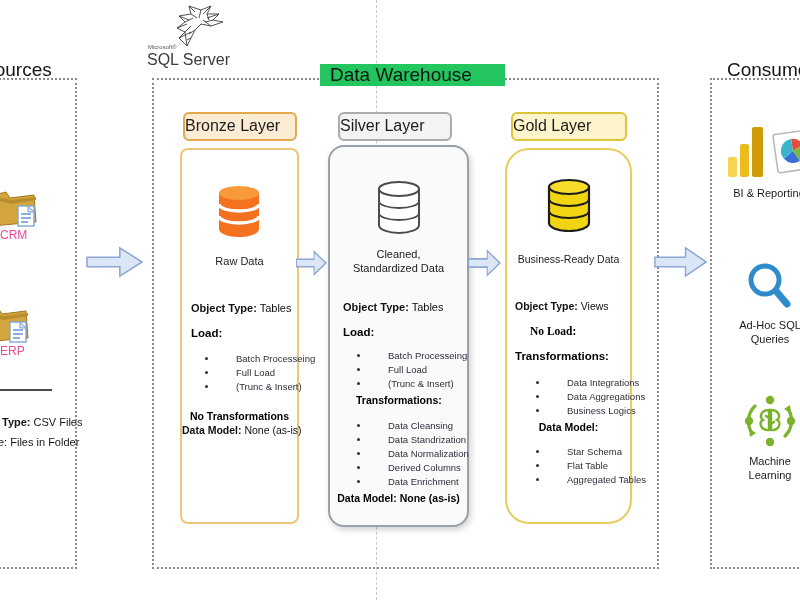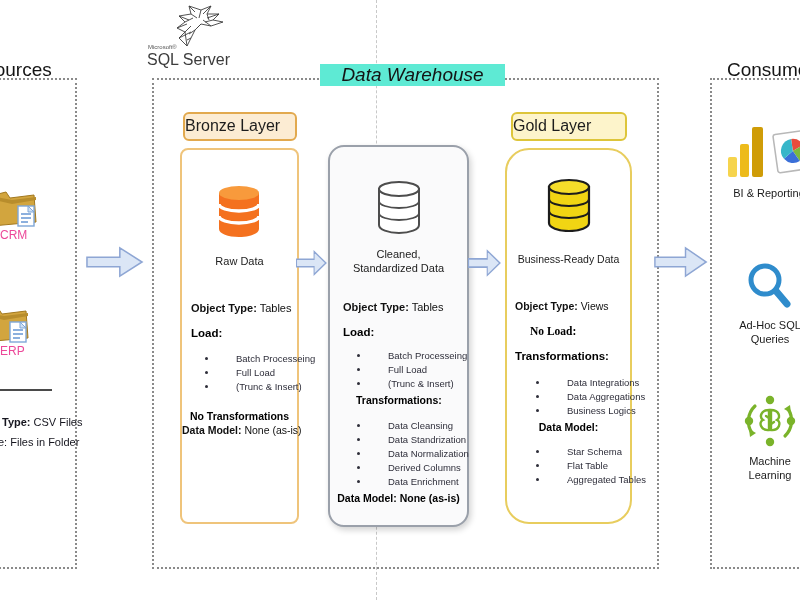--- a/index.html
+++ b/index.html
@@ -2,21 +2,21 @@
 <html><head>
 <meta charset="utf-8">
 <style>
   html,body{margin:0;padding:0;background:#fff;}
   #screen{position:relative;width:800px;height:600px;background:#ffffff;overflow:hidden;
           font-family:"Liberation Sans",sans-serif;color:#111;}
   .abs{position:absolute;}
   .dash-box{border:2px dotted #8a8a8a;}
   .vline{border-left:1px dashed #c8c8c8;}
   .sec-title{font-size:19px;color:#141414;white-space:nowrap;}
-  .dw-title{background:#5eead4;padding:0 10px;text-align:center;font-style:italic;}
+  .dw-title{background:#22c55e;padding:0 10px;text-align:left;}
   .chip{font-size:16px;text-align:left;border-radius:6px;color:#1d1d1d;}
   .chip-bronze{background:#fcecd3;border:2px solid #e2a94e;line-height:24px;}
   .chip-silver{background:#f3f3f3;border:2px solid #ababab;line-height:24px;}
   .chip-gold{background:#fdf4cb;border:2px solid #ddc53a;line-height:24px;}
   .card{border-radius:24px;background:#fff;}
   .card-bronze{border:2px solid #efc47b;}
   .card-silver{border:2px solid #9aa0aa;background:#fafafb;box-shadow:2px 3px 6px rgba(0,0,0,.18);border-radius:16px;}
   .card-gold{border:2px solid #e8cd5e;}
   .caption{font-size:11px;color:#222;text-align:center;line-height:1.25;}
   .kv{font-size:11px;color:#101010;white-space:nowrap;}
@@ -84,20 +84,21 @@
       </g>
     </svg>
     <div class="abs" style="left:3px;top:41px;font-size:6px;color:#555;">Microsoft®</div>
     <div class="abs" style="left:2px;top:48px;font-size:16px;color:#3c3c3c;white-space:nowrap;">SQL Server</div>
   </div>
 
   <div class="abs dash-box" style="left:152px;top:78px;width:503px;height:487px;"></div>
   <div class="abs sec-title dw-title" style="left:320px;top:64px;width:165px;">Data Warehouse</div>
 
   <div class="abs chip chip-bronze" style="left:183px;top:112px;width:110px;height:25px;">Bronze Layer</div>
+  <div class="abs chip chip-silver" style="left:338px;top:112px;width:110px;height:25px;">Silver Layer</div>
   <div class="abs chip chip-gold" style="left:511px;top:112px;width:112px;height:25px;">Gold Layer</div>
 
   <div class="abs card card-bronze" style="left:180px;top:148px;width:115px;height:372px;border-radius:8px;">
     <svg class="abs" style="left:35px;top:34px;" width="44" height="54" viewBox="0 0 44 54">
       <path d="M2,9 L2,45 C2,49.5 11,53 22,53 C33,53 42,49.5 42,45 L42,9 Z" fill="#f4711f"></path>
       <ellipse cx="22" cy="9" rx="20" ry="7" fill="#f89a3c"></ellipse>
       <path d="M2,20 C2,24 11,27 22,27 C33,27 42,24 42,20" fill="none" stroke="#ffffff" stroke-width="3.4"></path>
       <path d="M2,32 C2,36 11,39 22,39 C33,39 42,36 42,32" fill="none" stroke="#ffffff" stroke-width="3.4"></path>
     </svg>
     <div class="abs caption" style="left:0;top:105px;width:115px;">Raw Data</div>

